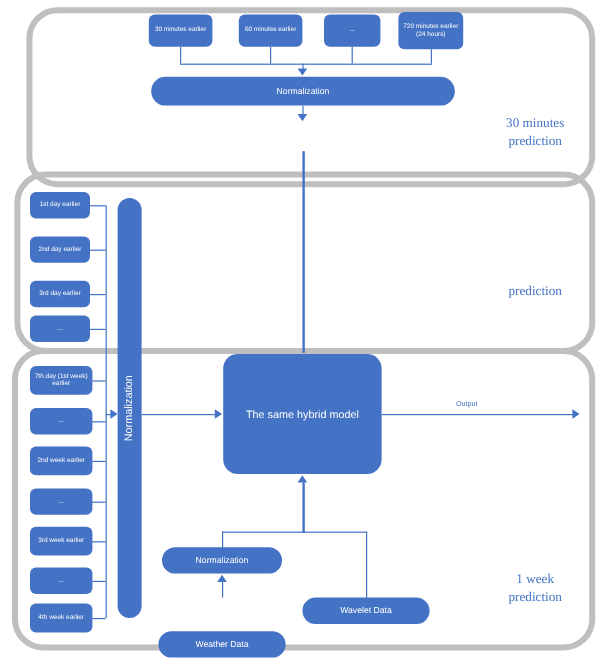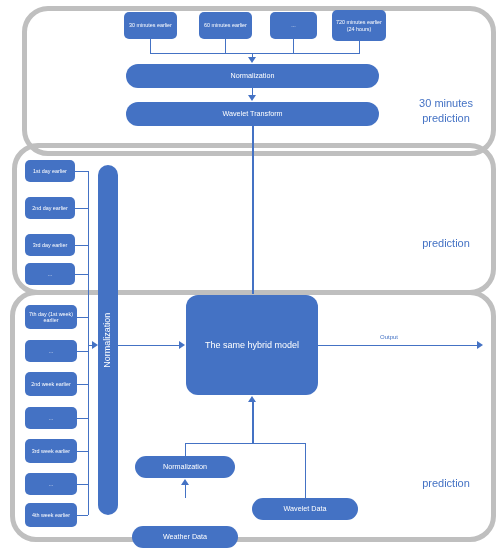--- a/index.html
+++ b/index.html
@@ -104,20 +104,21 @@
   }
 
   
   .side-label{
     position:absolute;
     color:#4472c4;
     font-size:11px;
     text-align:center;
     line-height:1.35;
     width:96px;
+    font-family:Liberation Serif, serif;
   }
   #lbl-30m{left:398px;top:96px;}
   #lbl-24h{left:398px;top:236px;}
   #lbl-1w {left:398px;top:476px;}
 
   #lbl-output{
     position:absolute;left:378px;top:334px;
     font-size:6px;color:#4472c4;background:#ffffff;
     padding:0 2px;
   }
@@ -144,21 +145,20 @@
   <div class="ln lnh" style="left:150px;top:53px;width:210px;"></div>
 
   <div class="ln lnv" style="left:252px;top:53px;height:6px;"></div>
   <div class="arrow arr-down" style="left:248px;top:57px;"></div>
 
   <div class="node pill mid" id="n-norm-top">Normalization</div>
 
   <div class="ln lnv" style="left:252px;top:88px;height:8px;"></div>
   <div class="arrow arr-down" style="left:248px;top:95px;"></div>
 
-  <div class="node pill mid" id="n-wavelet">Wavelet Transform</div>
 
   <div class="ln lnv" style="left:252px;top:126px;width:2px;height:168px;"></div>
 
   <div class="node small" id="n-d1">1st day earlier</div>
   <div class="node small" id="n-d2">2nd day earlier</div>
   <div class="node small" id="n-d3">3rd day earlier</div>
   <div class="node small" id="n-d4">...</div>
 
   <div class="ln lnh" style="left:75px;top:171px;width:13px;"></div>
   <div class="ln lnh" style="left:75px;top:208px;width:13px;"></div>
@@ -212,16 +212,17 @@
   <div class="arrow arr-up" style="left:248px;top:396px;"></div>
 
   <div class="side-label" id="lbl-30m">
     <div>30 minutes</div>
     <div>prediction</div>
   </div>
   <div class="side-label" id="lbl-24h">
     <div>prediction</div>
   </div>
   <div class="side-label" id="lbl-1w">
+    <div>1 week</div>
     <div>prediction</div>
   </div>
 
 </div>
 
 </body></html>

